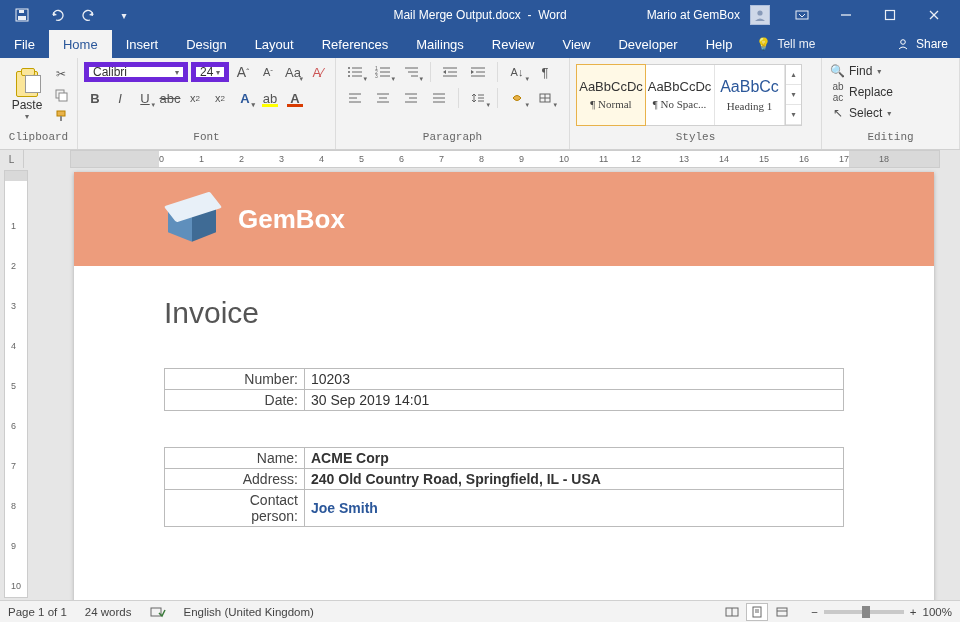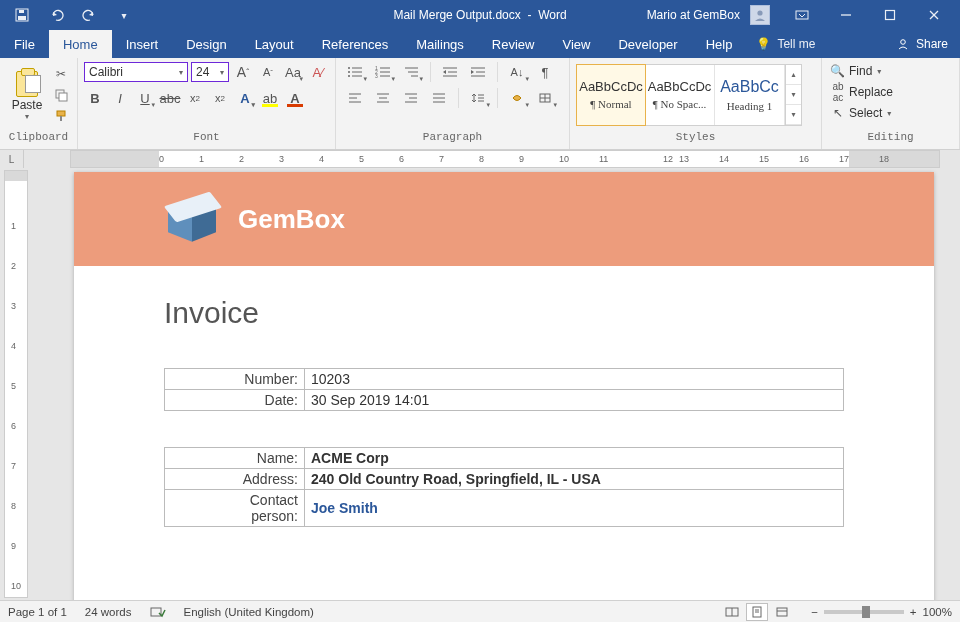--- a/index.html
+++ b/index.html
@@ -29,21 +29,21 @@
 
   .paste-btn{display:flex;flex-direction:column;align-items:center;width:42px;}
   .paste-ico{width:28px;height:30px;position:relative;}
   .cboard{width:22px;height:26px;border:1px solid #c4a000;background:#fbe69a;border-radius:2px;position:relative;top:3px;left:3px;}
   .cboard::before{content:"";position:absolute;top:-4px;left:4px;width:12px;height:6px;border:1px solid #c4a000;background:#fbe69a;border-radius:2px;}
   .paper{width:16px;height:18px;background:#fff;border:1px solid #999;position:absolute;right:0px;top:7px;}
   .small-icon{width:18px;height:18px;display:flex;align-items:center;justify-content:center;border:1px solid transparent;font-size:12px;color:#555;}
   .stack{display:flex;flex-direction:column;gap:3px;}
 
   .font-group .row{display:flex;gap:3px;align-items:center;}
-  .combo{border:1px solid #6d28d9;background:#fff;height:20px;display:flex;align-items:center;padding:0 4px;font-size:12px;color:#333;}
+  .combo{border:5px solid #6d28d9;background:#fff;height:20px;display:flex;align-items:center;padding:0 4px;font-size:12px;color:#333;}
   .combo .arr{margin-left:auto;font-size:8px;color:#666;}
   .font-name{width:104px;}
   .font-size{width:38px;}
   .icon-btn{width:22px;height:20px;display:flex;align-items:center;justify-content:center;color:#555;font-size:13px;position:relative;}
   .underline{text-decoration:underline;}
   .strike{text-decoration:line-through;}
   .x2{font-size:11px;}
   .x2 sub,.x2 sup{font-size:8px;}
   .Aarrow::after{content:"▾";font-size:7px;position:absolute;bottom:-1px;right:1px;color:#666;}
   .Acolor::after{content:"";position:absolute;bottom:1px;left:3px;right:3px;height:3px;background:#d83b01;}
@@ -425,21 +425,21 @@
       <div class="tick" style="left: 168px;">2</div>
       <div class="tick" style="left: 208px;">3</div>
       <div class="tick" style="left: 248px;">4</div>
       <div class="tick" style="left: 288px;">5</div>
       <div class="tick" style="left: 328px;">6</div>
       <div class="tick" style="left: 368px;">7</div>
       <div class="tick" style="left: 408px;">8</div>
       <div class="tick" style="left: 448px;">9</div>
       <div class="tick" style="left: 488px;">10</div>
       <div class="tick" style="left: 528px;">11</div>
-      <div class="tick" style="left: 592px;">12</div>
+      <div class="tick" style="left: 560px;">12</div>
       <div class="tick" style="left: 608px;">13</div>
       <div class="tick" style="left: 648px;">14</div>
       <div class="tick" style="left: 688px;">15</div>
       <div class="tick" style="left: 728px;">16</div>
       <div class="tick" style="left: 768px;">17</div>
       <div class="tick" style="left: 808px;">18</div>
     </div>
 </div>
 
 <div class="workspace">

